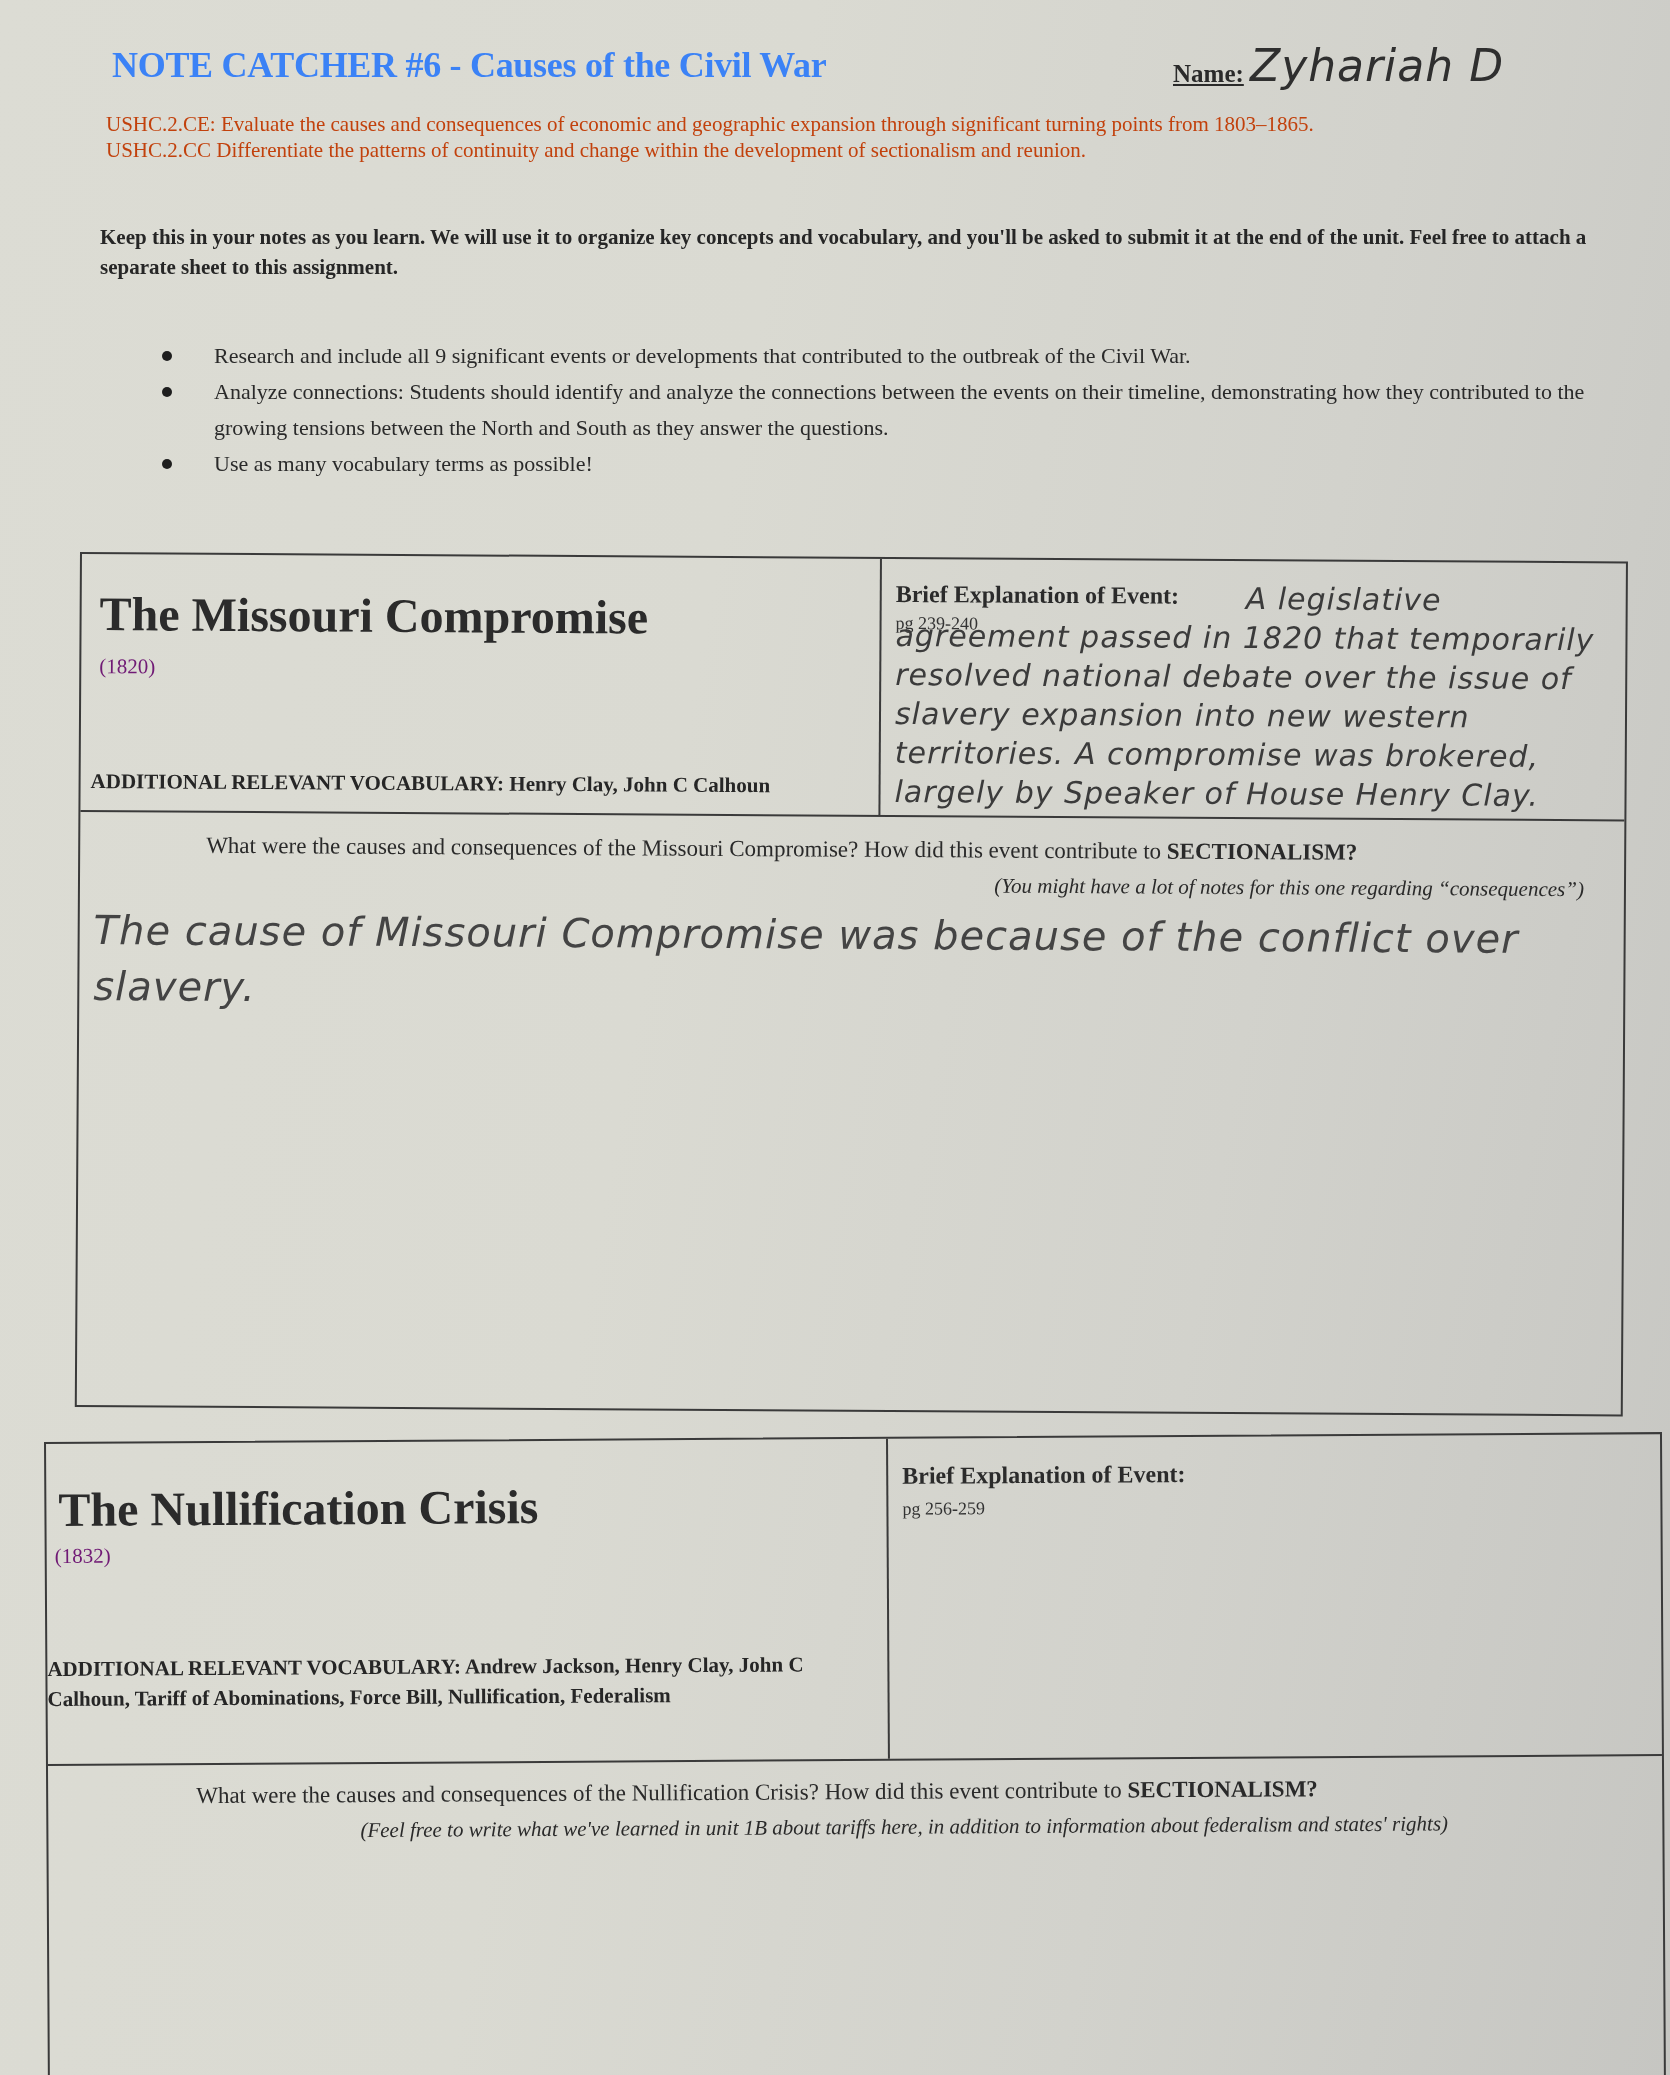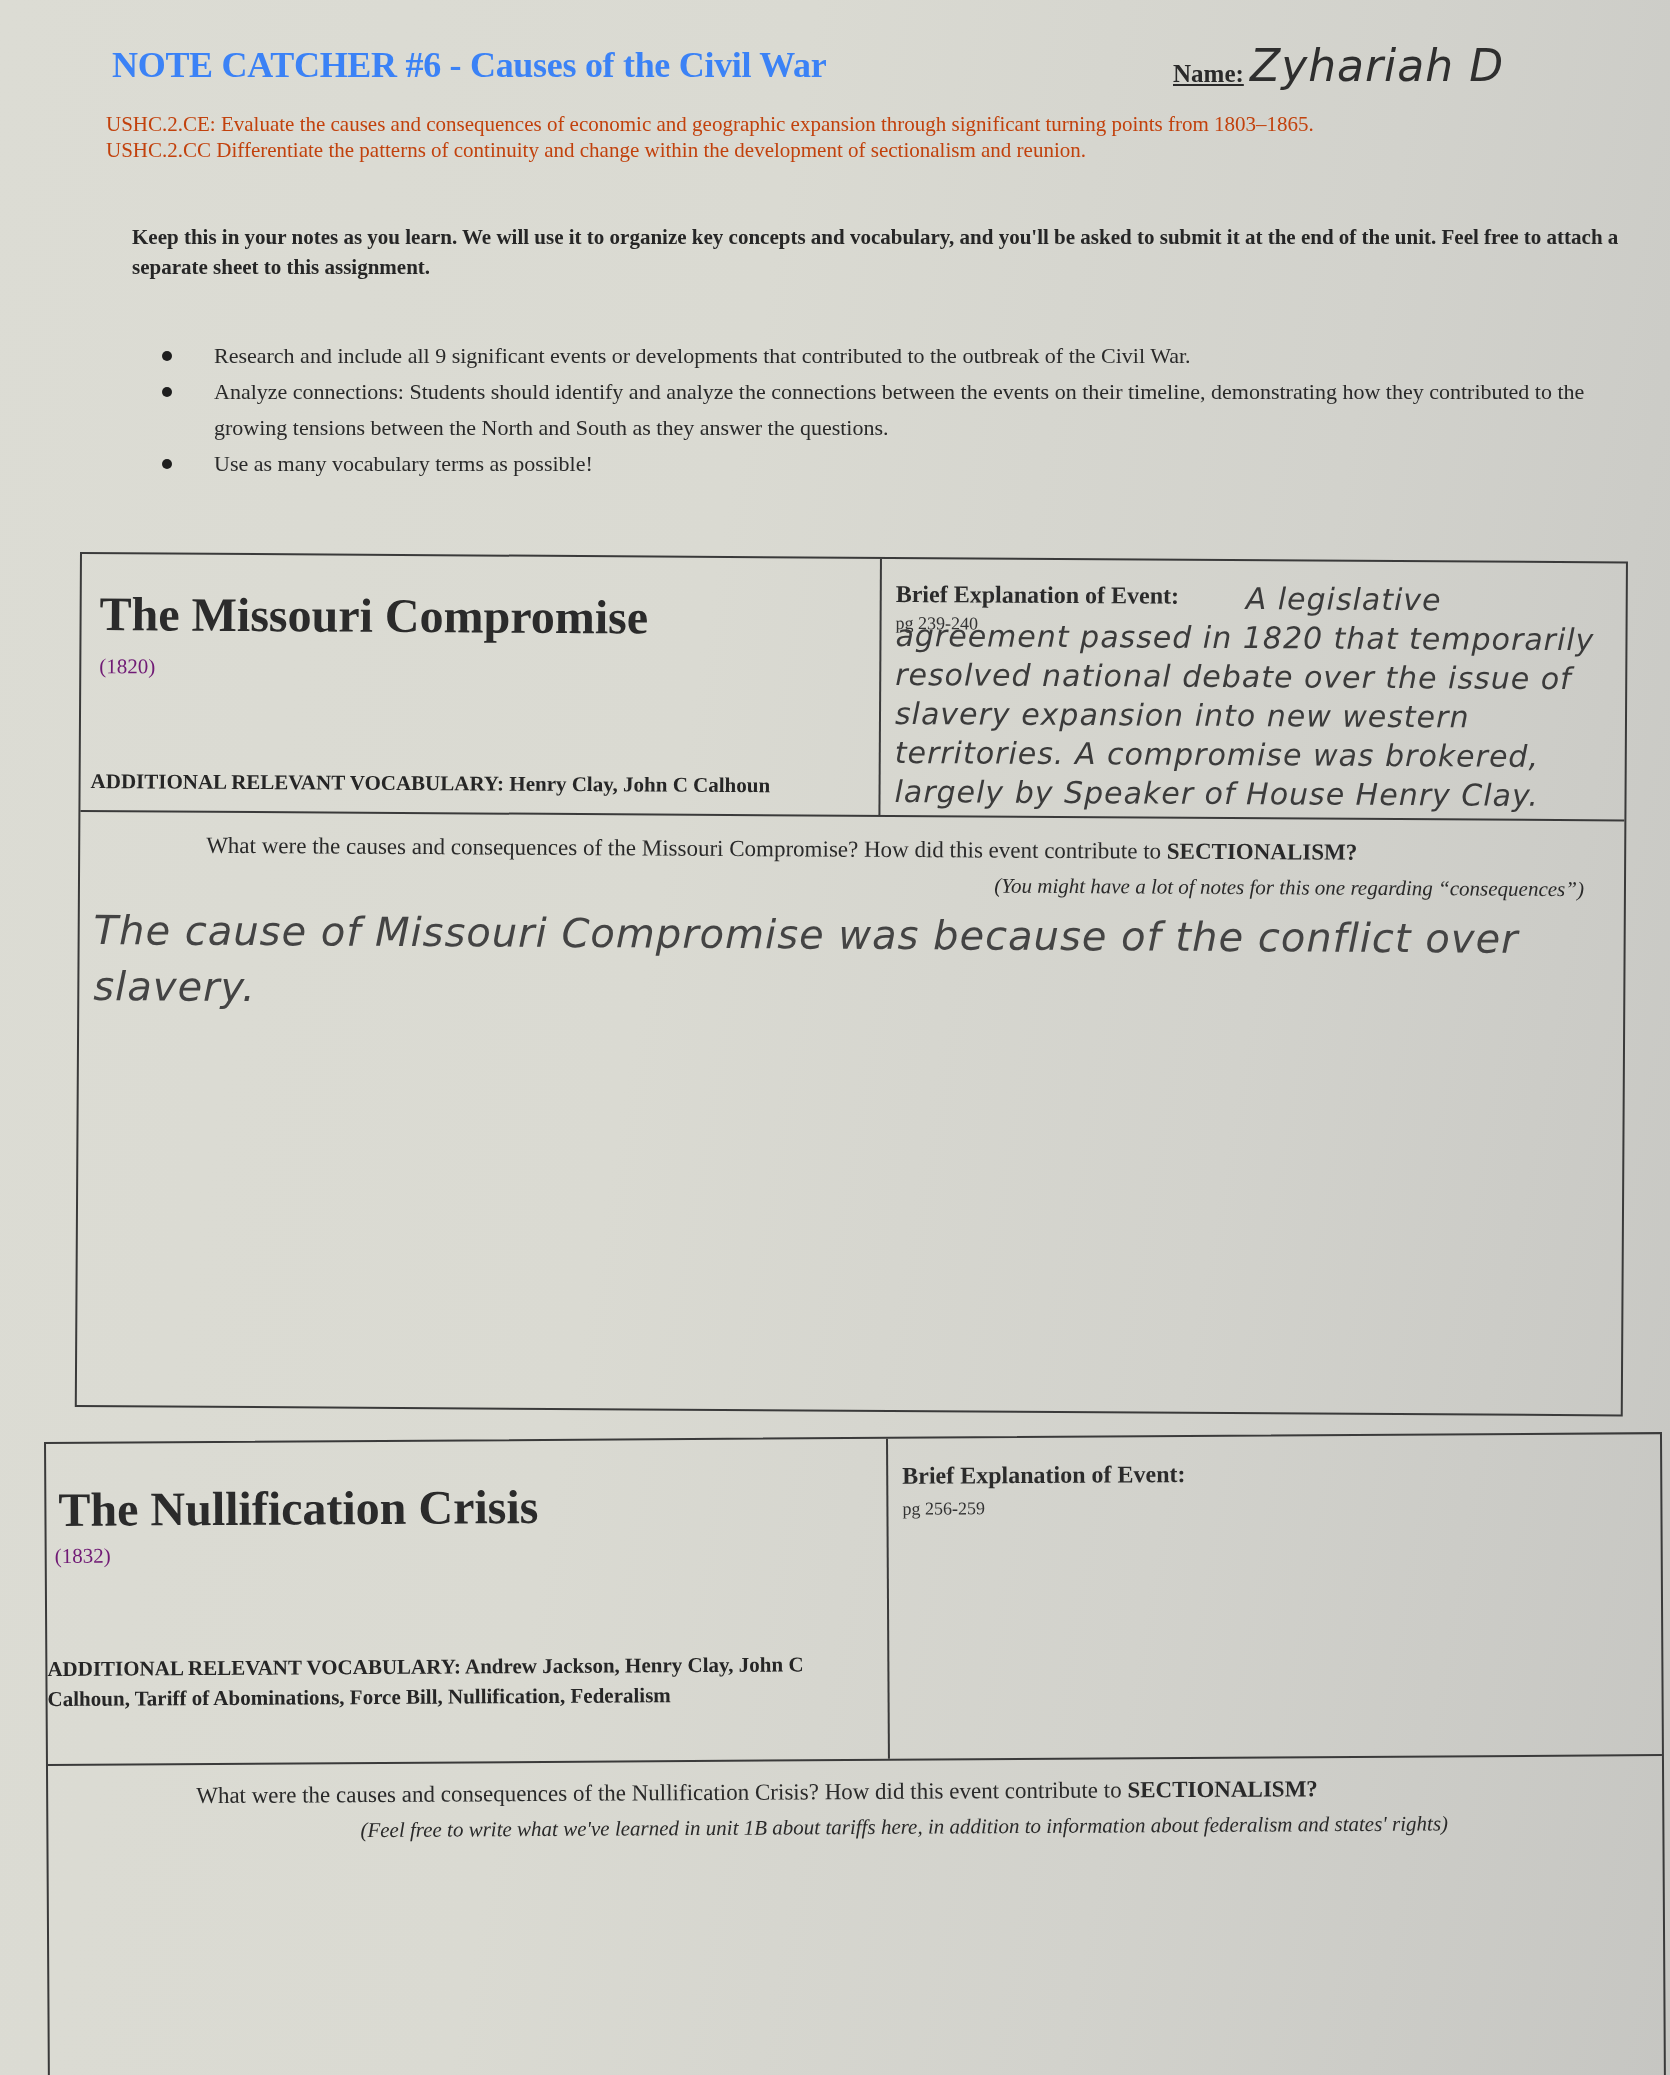--- a/index.html
+++ b/index.html
@@ -47,21 +47,20 @@
     color: #c2410c;
     white-space: nowrap;
   }
   .std1 { top: 112px; }
   .std2 { top: 138px; }
   .intro {
     left: 100px; top: 222px; width: 1520px;
     font-size: 21px; font-weight: bold;
     line-height: 30px;
     color: #262626;
-    margin-left: 32px;
   }
   .bullets {
     left: 150px; top: 330px; width: 1470px;
     font-size: 22px;
     color: #2a2a2a;
     margin: 8px; padding: 0;
     list-style: none;
   }
   .bullets li {
     position: relative;

